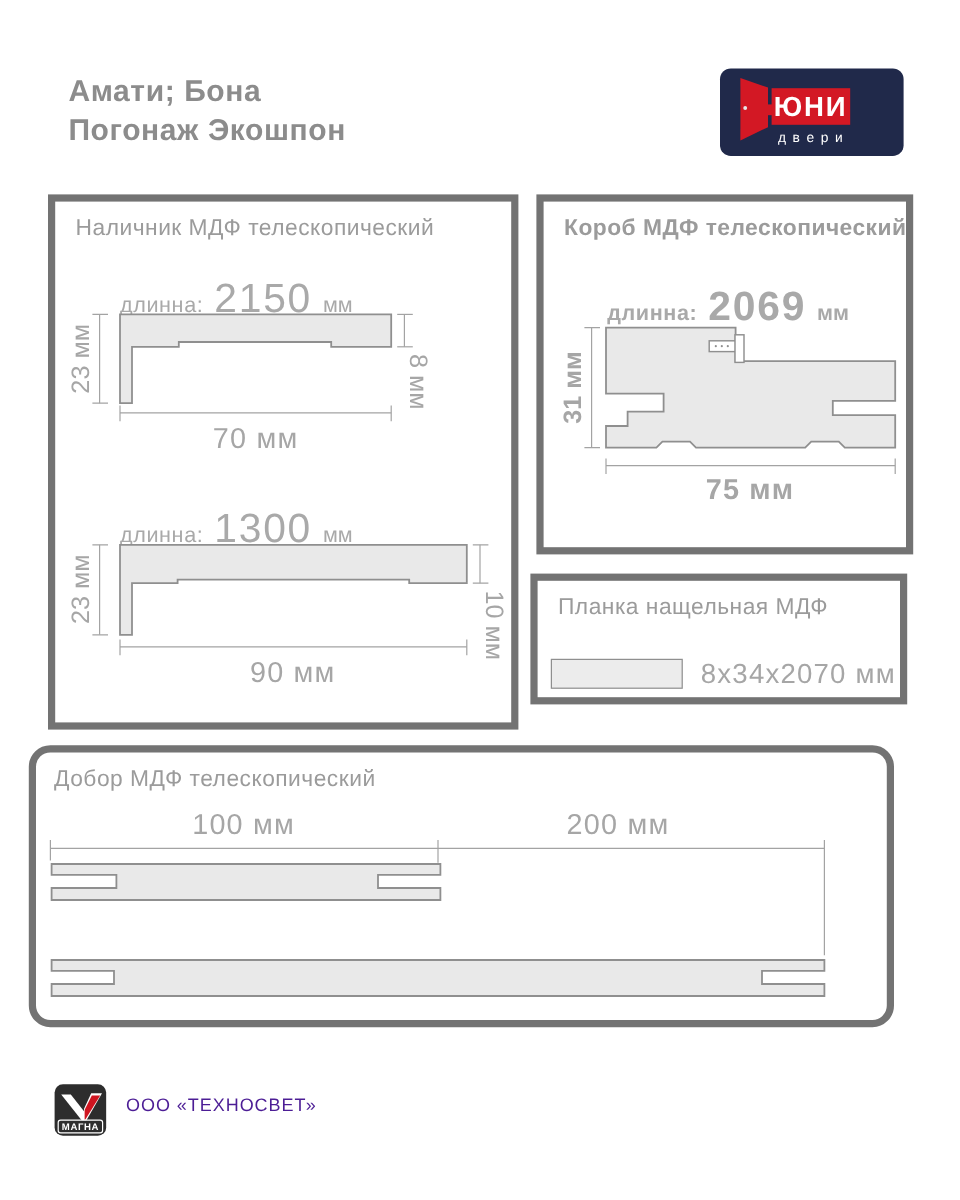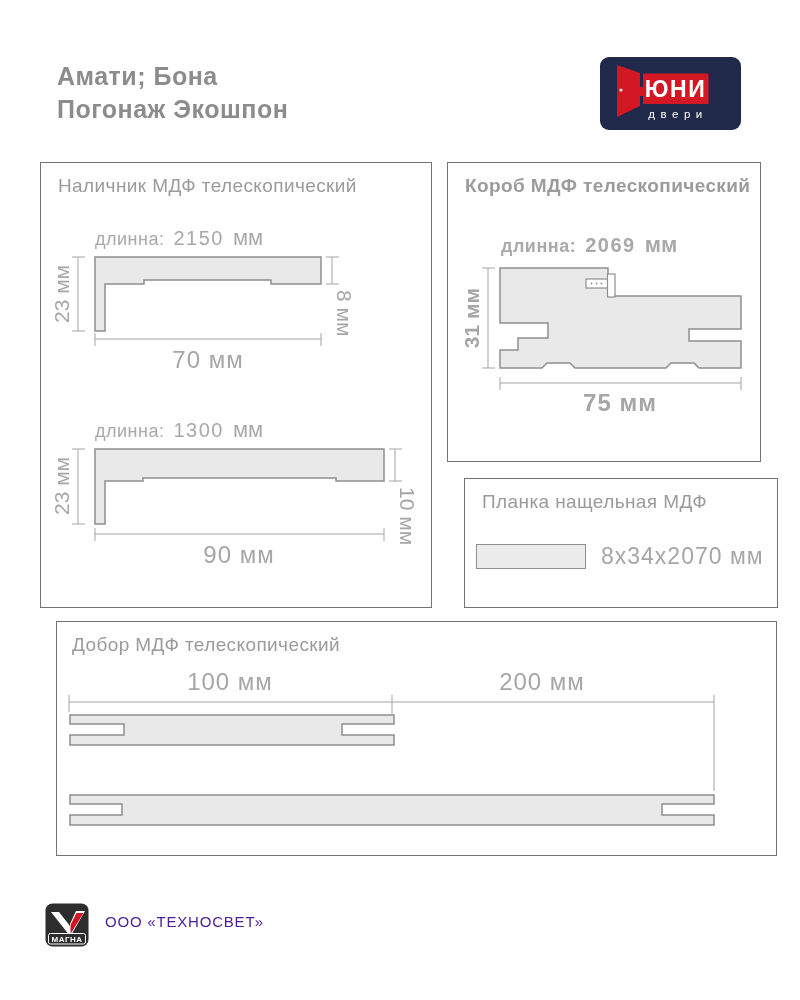--- a/index.html
+++ b/index.html
@@ -1,37 +1,37 @@
 <!DOCTYPE html>
 <html><head>
 <meta charset="utf-8">
 <style>
   html,body{margin:0;padding:0;background:#ffffff;}
   .page{position:relative;width:800px;height:1000px;background:#ffffff;overflow:hidden;
         font-family:"Liberation Sans", sans-serif;}
   
   .doc-title{position:absolute;left:57px;top:60px;font-size:25px;font-weight:bold;
              color:#8c8c8c;line-height:33px;letter-spacing:0.5px;}
-  .uni-logo{position:absolute;left:600px;top:57px;width:141px;height:73px;
+  .uni-logo{position:absolute;left:600px;top:57px;width:153px;height:73px;
             background:#20294a;border-radius:9px;}
   
-  .panel{position:absolute;border:1px solid #737373;background:#fff;box-sizing:border-box;}
+  .panel{position:absolute;border:6px solid #737373;background:#fff;box-sizing:border-box;}
   .panel-title{position:absolute;left:17px;top:12px;font-size:19px;color:#9b9b9b;
                letter-spacing:0.4px;white-space:nowrap;}
   #panel-nalichnik{left:40px;top:162px;width:392px;height:446px;}
   #panel-korob{left:447px;top:162px;width:314px;height:300px;font-weight:bold;}
-  #panel-planka{left:464px;top:478px;width:314px;height:130px;}
-  #panel-dobor{left:56px;top:621px;width:721px;height:235px;}
+  #panel-planka{left:442px;top:478px;width:314px;height:109px;}
+  #panel-dobor{left:24px;top:621px;width:721px;height:235px;border-radius:18px;}
   .draw{position:absolute;left:0;top:0;}
   
   .len-heading{position:absolute;display:flex;align-items:baseline;gap:9px;color:#a9a9a9;
                white-space:nowrap;}
   .len-label{font-size:18px;letter-spacing:0.5px;}
-  .len-value{font-size:20px;letter-spacing:1.5px;}
-  .len-unit{font-size:22px;}
+  .len-value{font-size:34px;letter-spacing:1.5px;}
+  .len-unit{font-size:18px;}
   
   .profile{fill:#e9e9e9;stroke:#8f8f8f;stroke-width:1.5;}
   .seal{fill:#ffffff;stroke:#8f8f8f;stroke-width:1.2;}
   .seal-dot{fill:#8f8f8f;}
   .dim{stroke:#a3a3a3;stroke-width:1;fill:none;}
   .dim-text{fill:#a6a6a6;font-size:21px;font-family:"Liberation Sans",sans-serif;}
   .dim-text-lg{fill:#a6a6a6;font-size:24px;letter-spacing:1px;font-family:"Liberation Sans",sans-serif;}
   
   .planka-rect{position:absolute;left:11px;top:65px;width:110px;height:25px;
                background:#ececec;border:1.5px solid #8f8f8f;box-sizing:border-box;}

